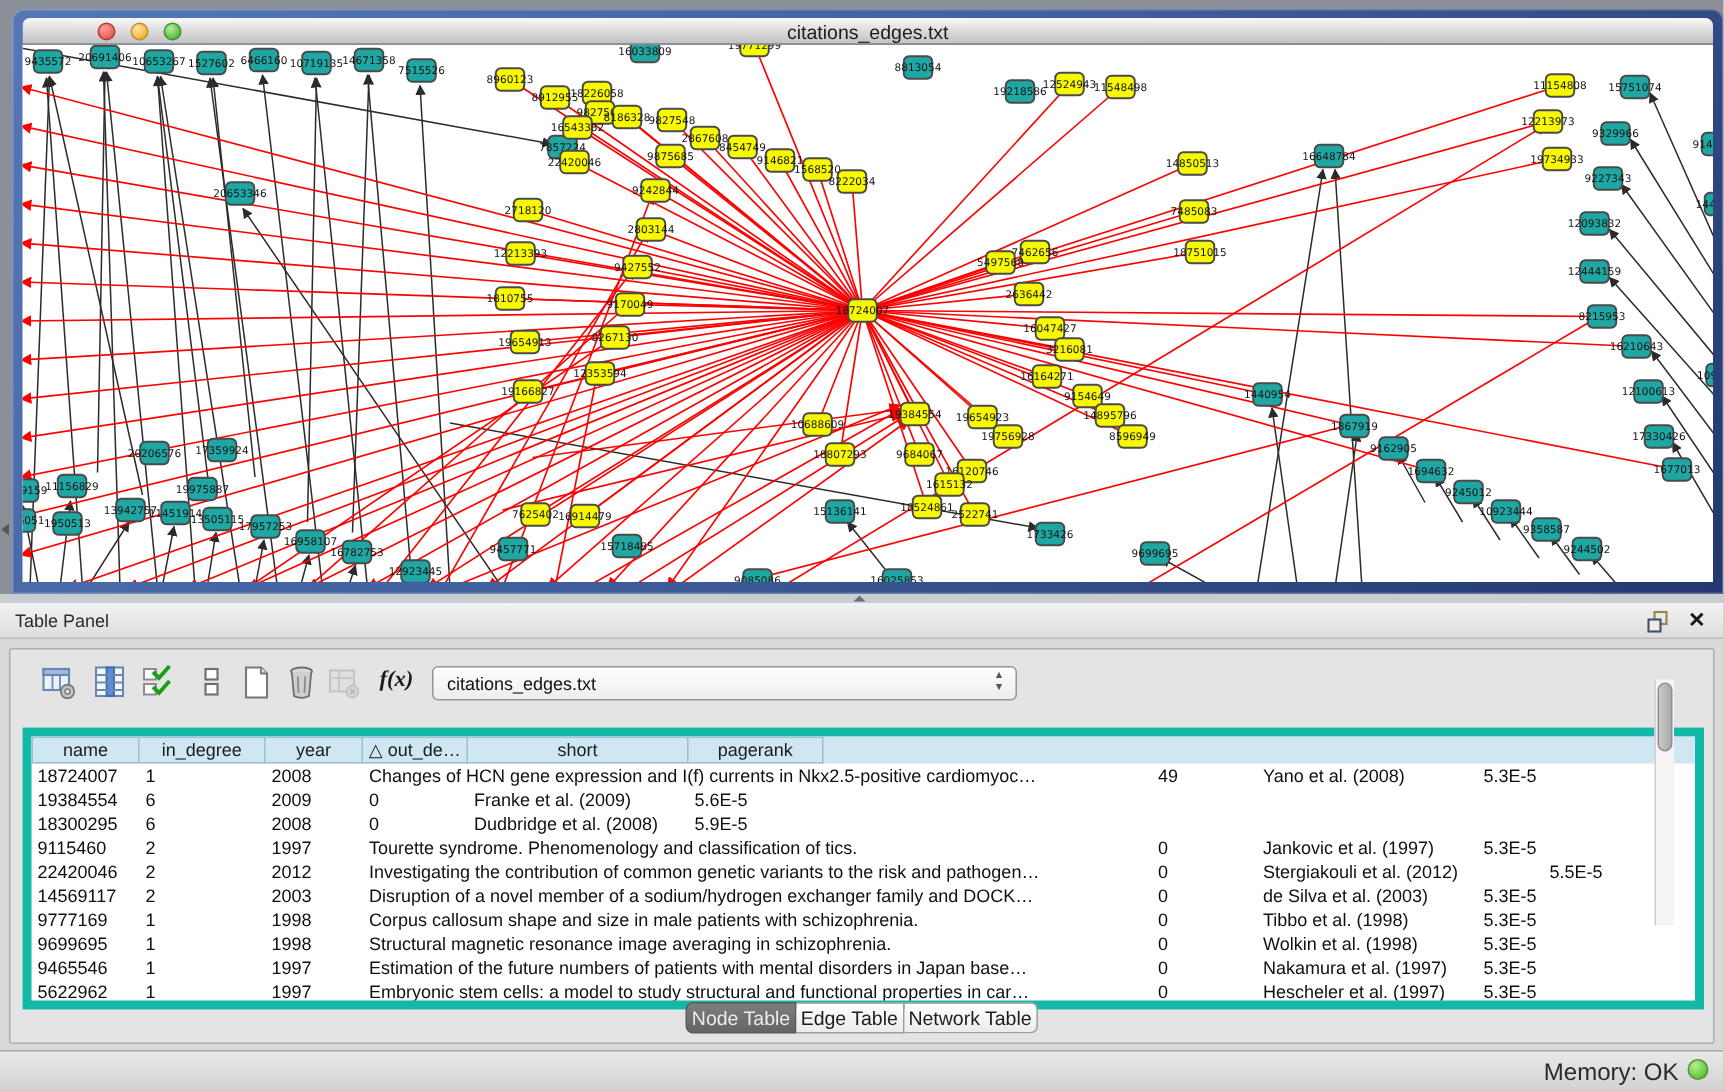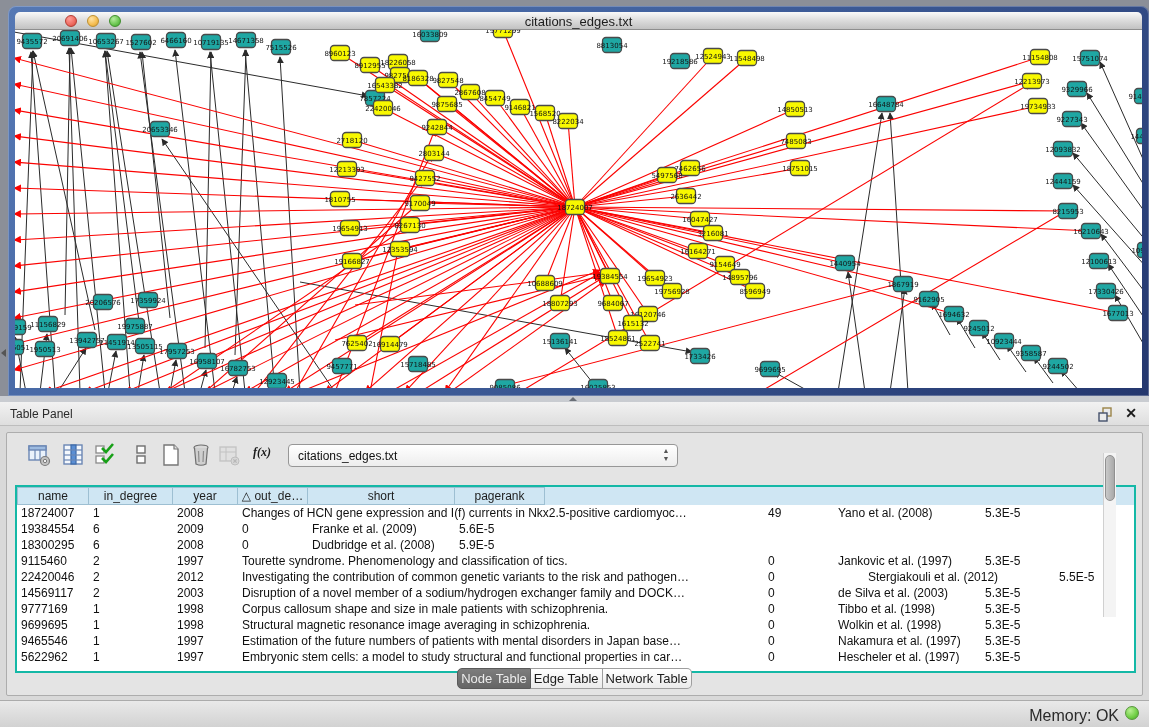--- a/index.html
+++ b/index.html
@@ -46,21 +46,21 @@
   #toolbar { position:absolute; left:0; top:0; width:100%; height:44px; }
   .tb-icon { position:absolute; top:10px; width:24px; height:24px; cursor:pointer; }
   #dd-source { position:absolute; left:281px; top:11px; width:390px; height:23px;
     background:linear-gradient(#ffffff,#ededed); border:1px solid #979797; border-radius:4px; cursor:pointer; }
   #dd-source .dd-text { position:absolute; left:9px; top:4px; font-size:12px; color:#111; }
   #dd-stepper { position:absolute; right:4px; top:2px; width:14px; height:17px; color:#555;
     font-size:7px; line-height:8px; text-align:center; }
 
   
   #tablewrap { position:absolute; left:8px; top:52px; width:1121px; height:188px;
-    background:#ffffff; border:2px solid #14b8a6; overflow:hidden; }
+    background:#ffffff; border:6px solid #14b8a6; overflow:hidden; }
   .thead { display:flex; height:18px; background:#cfe6f3; }
   .th { flex:none; border:1px solid #9dbfd2; border-left:none; font-size:12px; color:#1d1d1d;
     text-align:center; line-height:16px; overflow:hidden; white-space:nowrap; }
   .th:first-child { border-left:1px solid #9dbfd2; }
   .tr { display:flex; height:16px; }
   .td { flex:none; font-size:12px; color:#101010; padding-left:4px; line-height:16px;
     overflow:hidden; white-space:nowrap; }
   #vscroll { position:absolute; right:26px; top:20px; width:13px; height:164px;
     background:#f4f4f4; border-left:1px solid #d0d0d0; }
   #vscroll-thumb { position:absolute; left:1px; top:2px; width:10px; height:46px;
@@ -756,21 +756,21 @@
           <line x1="9.5" y1="8" x2="10" y2="19" stroke="#8c8c8c" stroke-width="1.2"></line>
           <line x1="14.5" y1="8" x2="14" y2="19" stroke="#8c8c8c" stroke-width="1.2"></line>
         </svg>
         <svg class="tb-icon" style="left:210px" viewBox="0 0 24 24" opacity="0.45">
           <rect x="3" y="4" width="16" height="14" fill="#dcdcdc" stroke="#9a9a9a" stroke-width="1.3"></rect>
           <line x1="3" y1="9" x2="19" y2="9" stroke="#9a9a9a"></line>
             <line x1="9" y1="4" x2="9" y2="18" stroke="#9a9a9a"></line>
           <circle cx="18" cy="18" r="4" fill="#c9c9c9" stroke="#909090"></circle>
           <path d="M16.4 16.4 L19.6 19.6 M19.6 16.4 L16.4 19.6" stroke="#808080" stroke-width="1.3"></path>
         </svg>
-        <span class="tb-icon" style="left:246px; top:12px; width:32px; font-family:'Liberation Serif',serif; font-style:italic; font-weight:bold; font-size:12px; color:#1a1a1a;">f(x)</span>
+        <span class="tb-icon" style="left:246px; top:12px; width:32px; font-family:'Liberation Serif',serif; font-style:italic; font-weight:bold; font-size:15px; color:#1a1a1a;">f(x)</span>
         <div id="dd-source">
           <span class="dd-text">citations_edges.txt</span>
           <div id="dd-stepper">▲<br>▼</div>
         </div>
       </div>
 
       <div id="tablewrap">
         <div class="thead" id="thead">
             <div class="th" style="width: 72px;">name</div>
             <div class="th" style="width: 84px;">in_degree</div>
@@ -813,21 +813,21 @@
               <div class="td" style="width: 70px;">0</div>
               <div class="td" style="width: 147px;">Jankovic et al. (1997)</div>
               <div class="td" style="width: 90px;">5.3E-5</div>
             </div>
             <div class="tr">
               <div class="td" style="width: 72px;">22420046</div>
               <div class="td" style="width: 84px;">2</div>
               <div class="td" style="width: 65px;">2012</div>
               <div class="td" style="width: 526px;">Investigating the contribution of common genetic variants to the risk and pathogen…</div>
               <div class="td" style="width: 70px;">0</div>
-              <div class="td" style="width: 147px; margin-left: 30px;">Stergiakouli et al. (2012)</div>
+              <div class="td" style="width: 147px;">Stergiakouli et al. (2012)</div>
               <div class="td" style="width: 90px; margin-left: 44px;">5.5E-5</div>
             </div>
             <div class="tr">
               <div class="td" style="width: 72px;">14569117</div>
               <div class="td" style="width: 84px;">2</div>
               <div class="td" style="width: 65px;">2003</div>
               <div class="td" style="width: 526px;">Disruption of a novel member of a sodium/hydrogen exchanger family and DOCK…</div>
               <div class="td" style="width: 70px;">0</div>
               <div class="td" style="width: 147px;">de Silva et al. (2003)</div>
               <div class="td" style="width: 90px;">5.3E-5</div>

